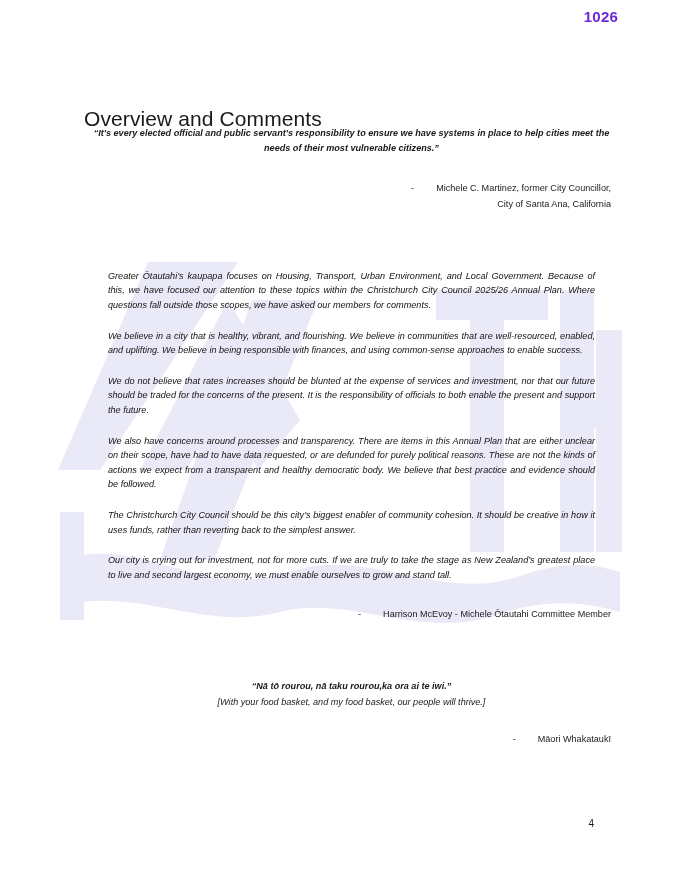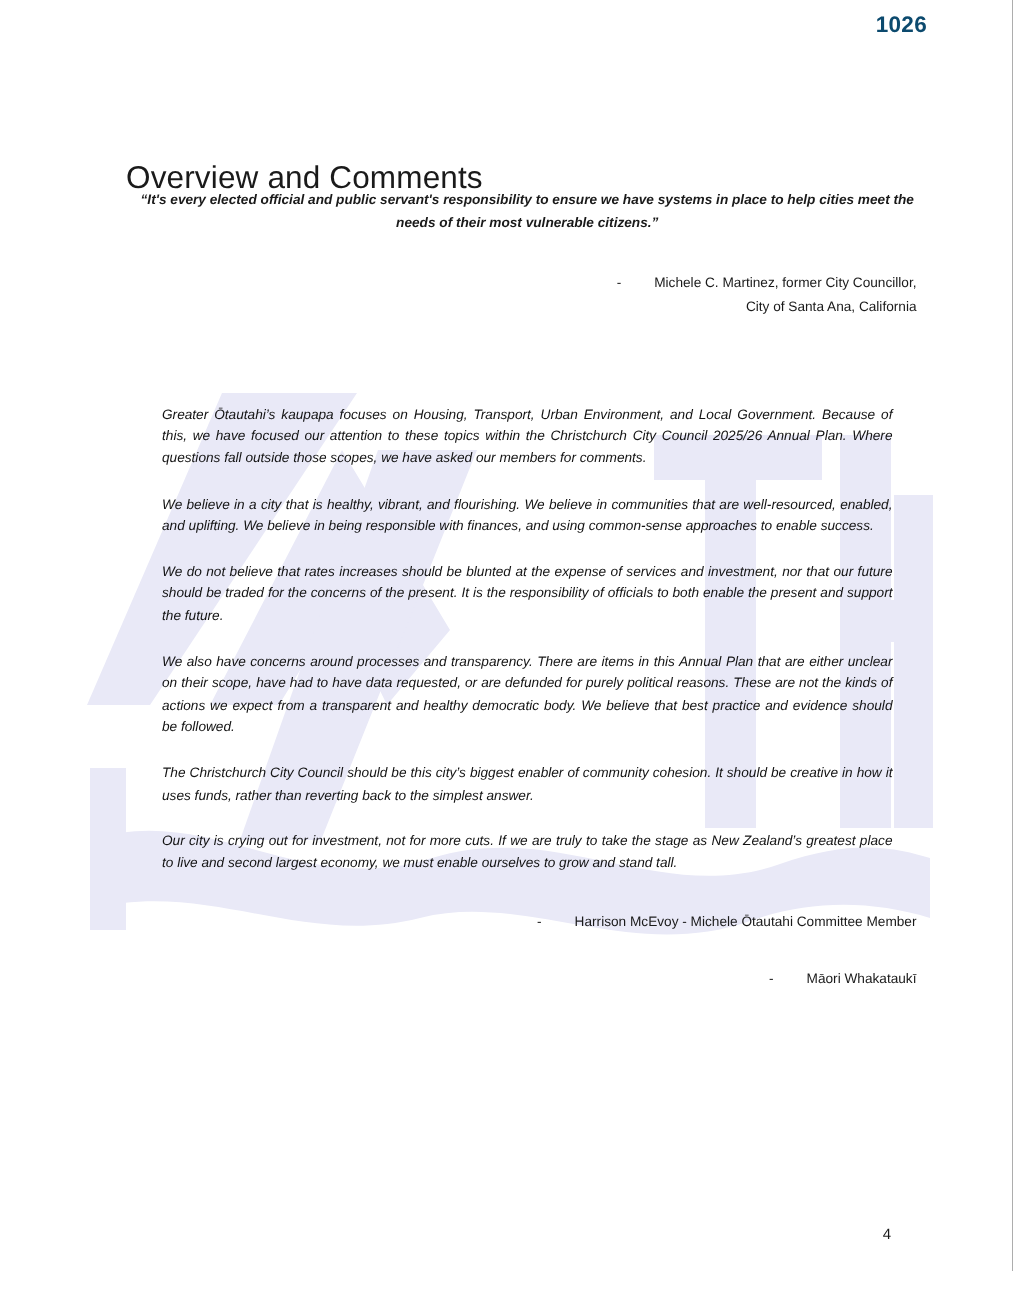--- a/index.html
+++ b/index.html
@@ -39,21 +39,21 @@
   }
 
   .doc-num {
     position: absolute;
     top: 8px;
     left: 0;
     width: 675px;
     text-align: right;
     padding-right: 57px;
     box-sizing: border-box;
-    color: #0c4a6e;
+    color: #6d28d9;
     font-size: 15px;
     font-weight: bold;
     letter-spacing: 0.2px;
   }
 
   .page-title {
     position: absolute;
     left: 84px;
     top: 93px;
     font-size: 21px;
@@ -191,20 +191,24 @@
         <p class="para">We also have concerns around processes and transparency. There are items in this Annual Plan that are either unclear on their scope, have had to have data requested, or are defunded for purely political reasons. These are not the kinds of actions we expect from a transparent and healthy democratic body. We believe that best practice and evidence should be followed.</p>
         <p class="para">The Christchurch City Council should be this city’s biggest enabler of community cohesion. It should be creative in how it uses funds, rather than reverting back to the simplest answer.</p>
         <p class="para">Our city is crying out for investment, not for more cuts. If we are truly to take the stage as New Zealand’s greatest place to live and second largest economy, we must enable ourselves to grow and stand tall.</p>
       </div>
 
       <div class="attrib attrib-mid">
         <span class="dash">-</span>
         <span class="who">Harrison McEvoy - Michele Ōtautahi Committee Member</span>
       </div>
 
+      <div class="whakatauki">
+        <span class="maori">“Nā tō rourou, nā taku rourou,ka ora ai te iwi.”</span>
+        <span class="trans">[With your food basket, and my food basket, our people will thrive.]</span>
+      </div>
 
       <div class="attrib attrib-bottom">
         <span class="dash">-</span>
         <span class="who">Māori Whakataukī</span>
       </div>
 
     </div>
 
     <div class="folio">4</div>
 

